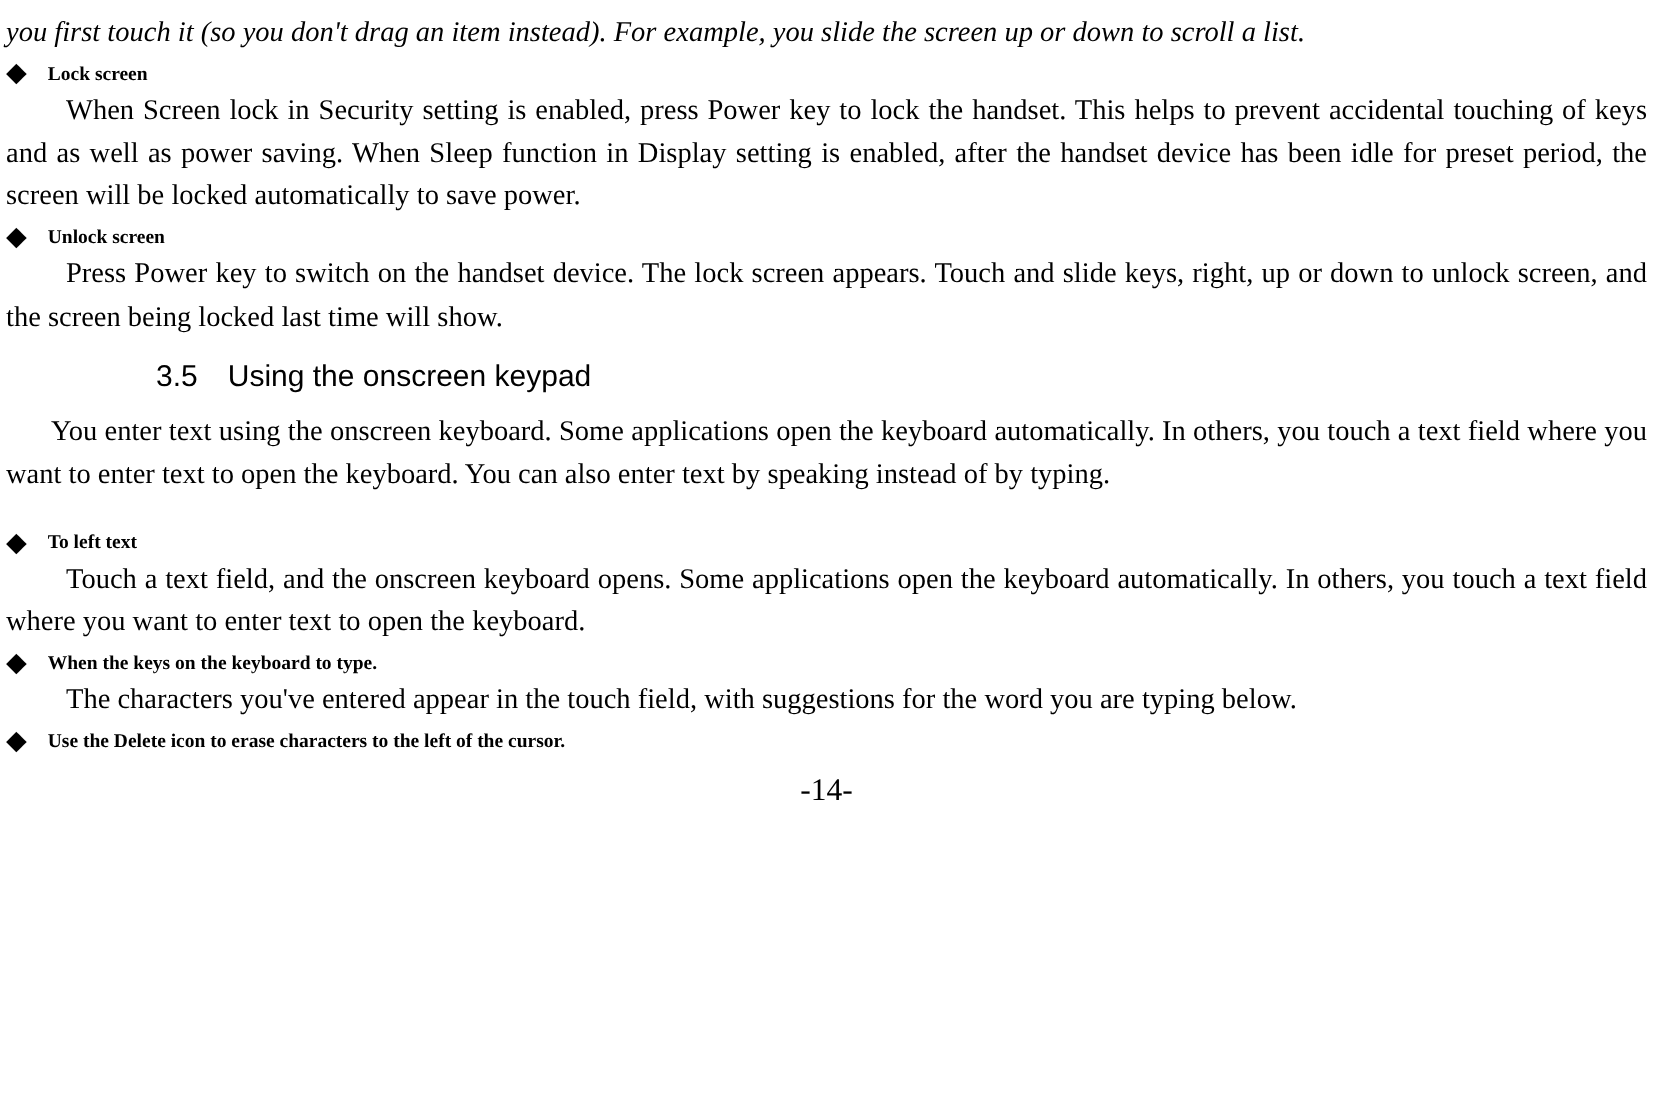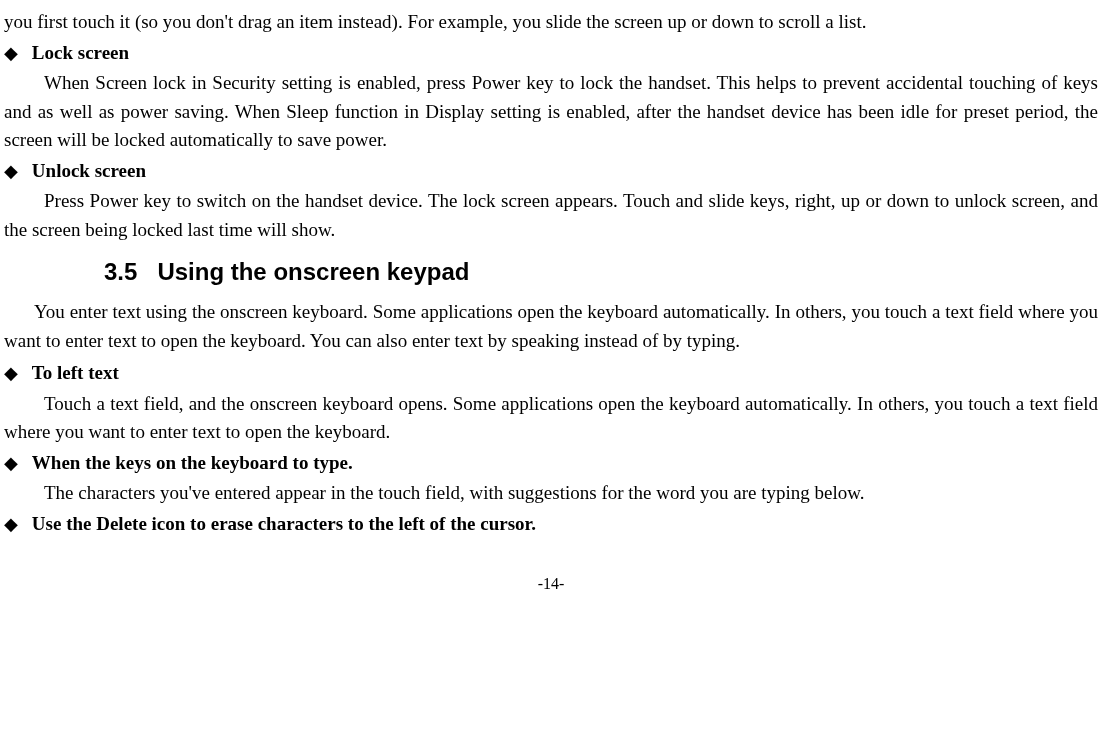--- a/index.html
+++ b/index.html
@@ -9,59 +9,60 @@
       margin: 0;
       padding: 8px 4px 8px 4px;
       background: #fff;
       color: #000;
       width: 1102px;
       box-sizing: border-box;
     }
     .para {
       text-align: justify;
       margin: 0 0 2px 0;
+      font-style: italic;
     }
     .para-indent {
       text-align: justify;
       text-indent: 40px;
       margin: 0 0 2px 0;
     }
     .para-intro {
       text-align: justify;
       text-indent: 30px;
-      margin: 4px 0 4px 0;
+      margin: 4px 0 20px 0;
     }
     .bullet-line {
       display: flex;
       align-items: center;
       margin: 2px 0;
     }
     .diamond {
       font-size: 18px;
       margin-right: 14px;
       line-height: 1;
     }
     .bullet-text {
       font-weight: bold;
-      font-size: 19px;
+      font-size: 13px;
     }
     .section-heading {
       font-family: Arial, Helvetica, sans-serif;
-      font-weight: bold;
-      font-size: 24px;
+      font-weight: normal;
+      font-size: 20px;
       margin: 10px 0 8px 100px;
     }
     .section-num {
       display: inline-block;
       margin-right: 20px;
     }
     .page-number {
       text-align: center;
-      font-size: 16px;
-      margin-top: 34px;
+      font-size: 21px;
+      margin-top: 8px;
       font-family: "Times New Roman", Times, serif;
     }
   </style>
 </head>
 <body>
 
 <p class="para">you first touch it (so you don't drag an item instead). For example, you slide the screen up or down to scroll a list.</p>
 
 <div class="bullet-line">
   <span class="diamond">◆</span>

